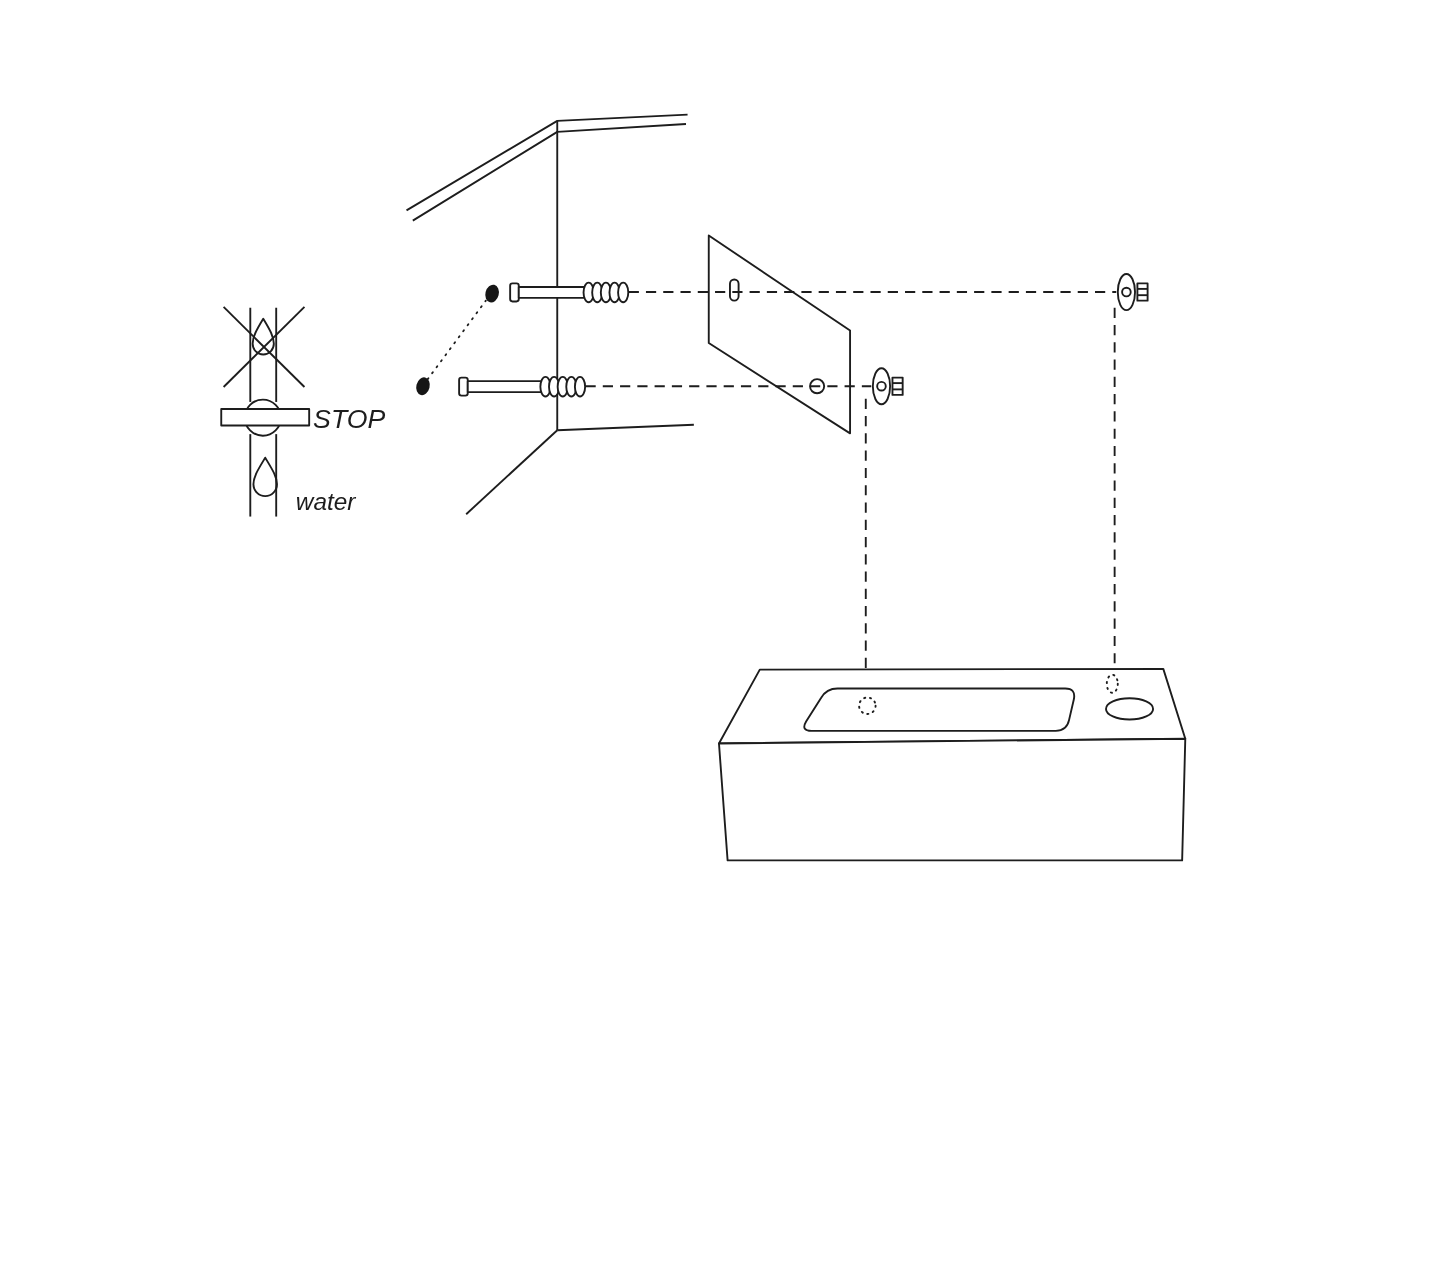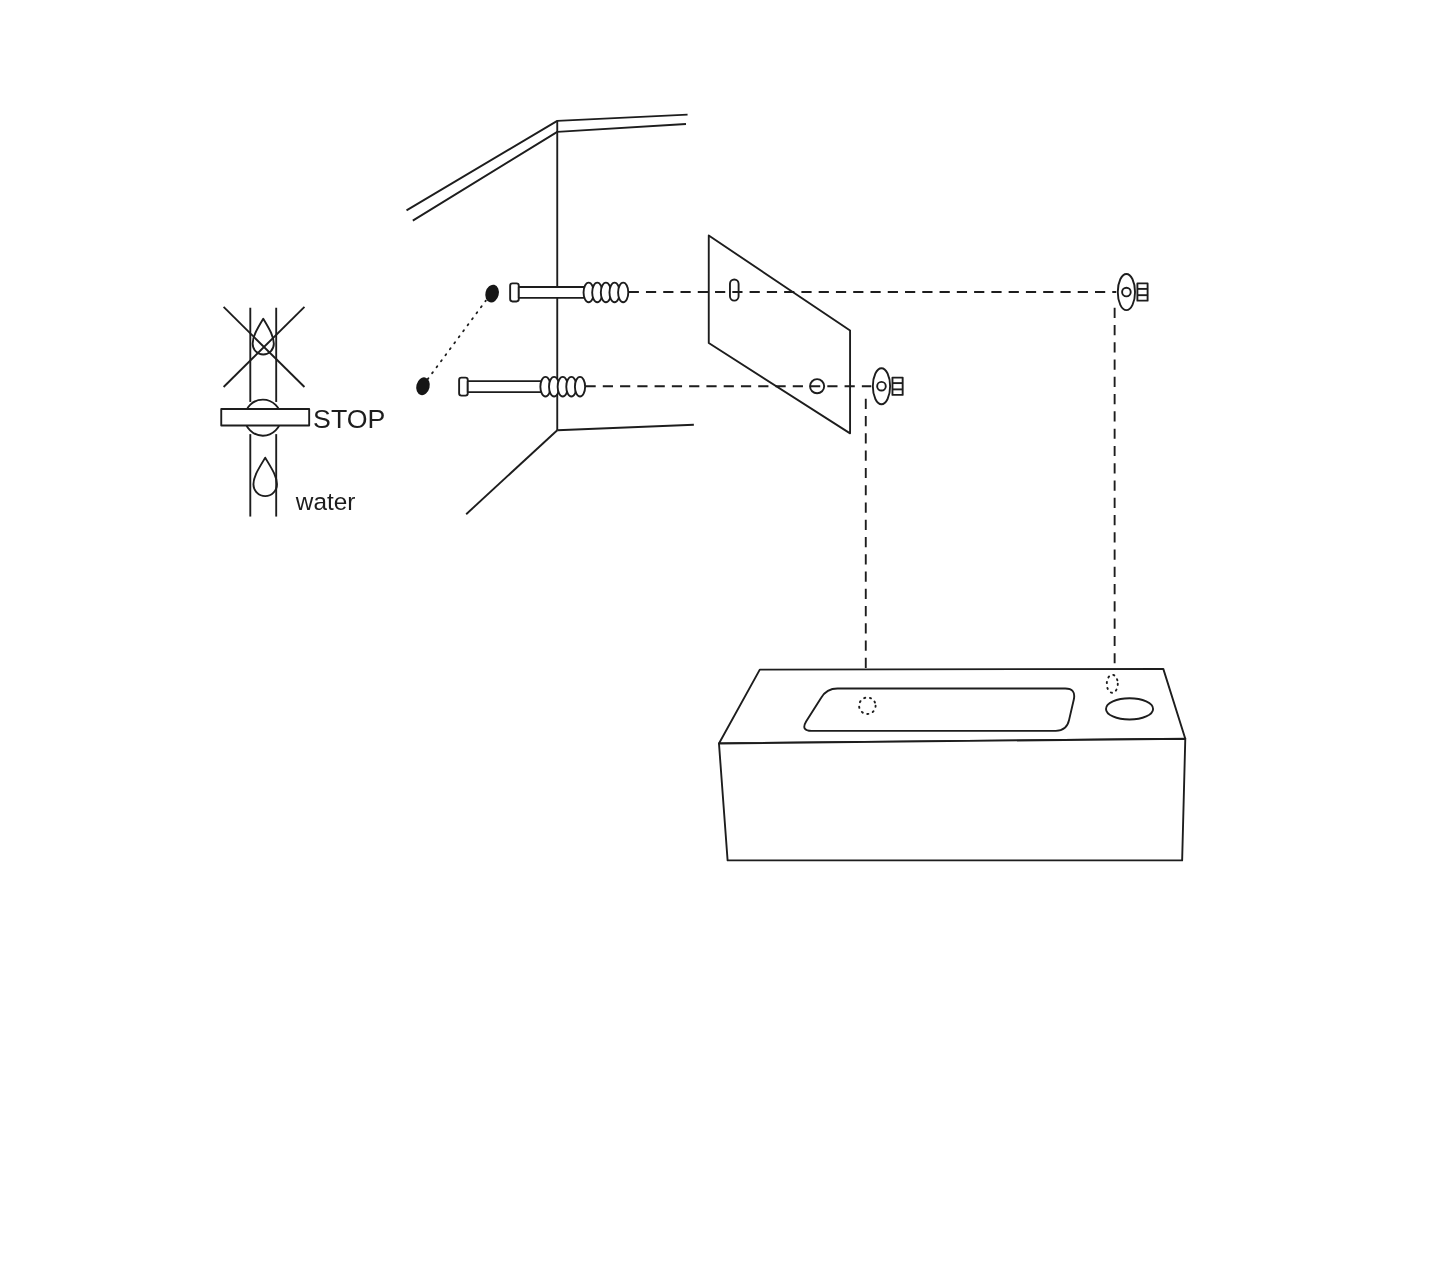--- a/index.html
+++ b/index.html
@@ -7,20 +7,21 @@
     padding: 0;
     background: #ffffff;
   }
   .canvas {
     position: relative;
     width: 1445px;
     height: 1008px;
     background: #ffffff;
     overflow: hidden;
     font-family: "Liberation Sans", sans-serif;
+    font-style: italic;
   }
   svg { display: block; width: 100%; height: 100%; }
   .t-stop {
     font-family: "Liberation Sans", sans-serif;
     font-size: 34px;
     font-weight: 400;
     fill: #1d1d1d;
     stroke: none;
   }
   .t-water {

